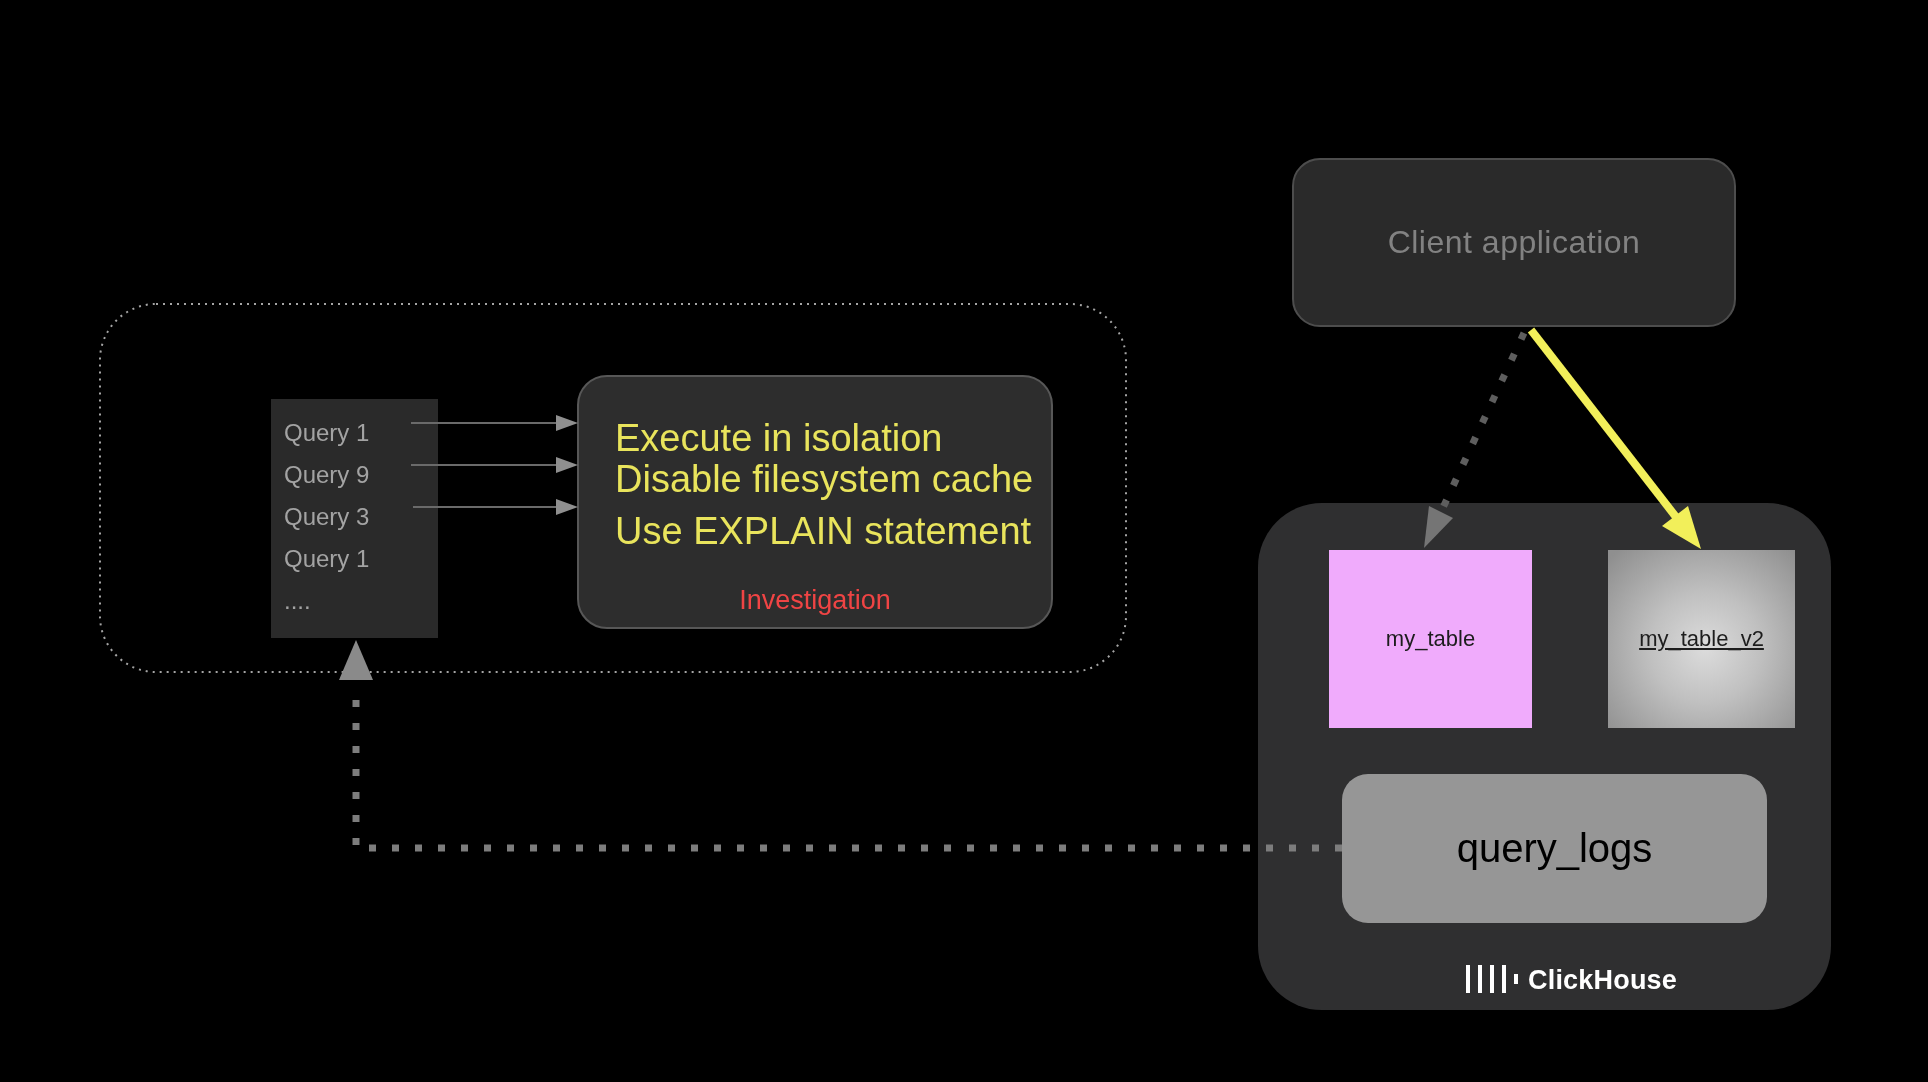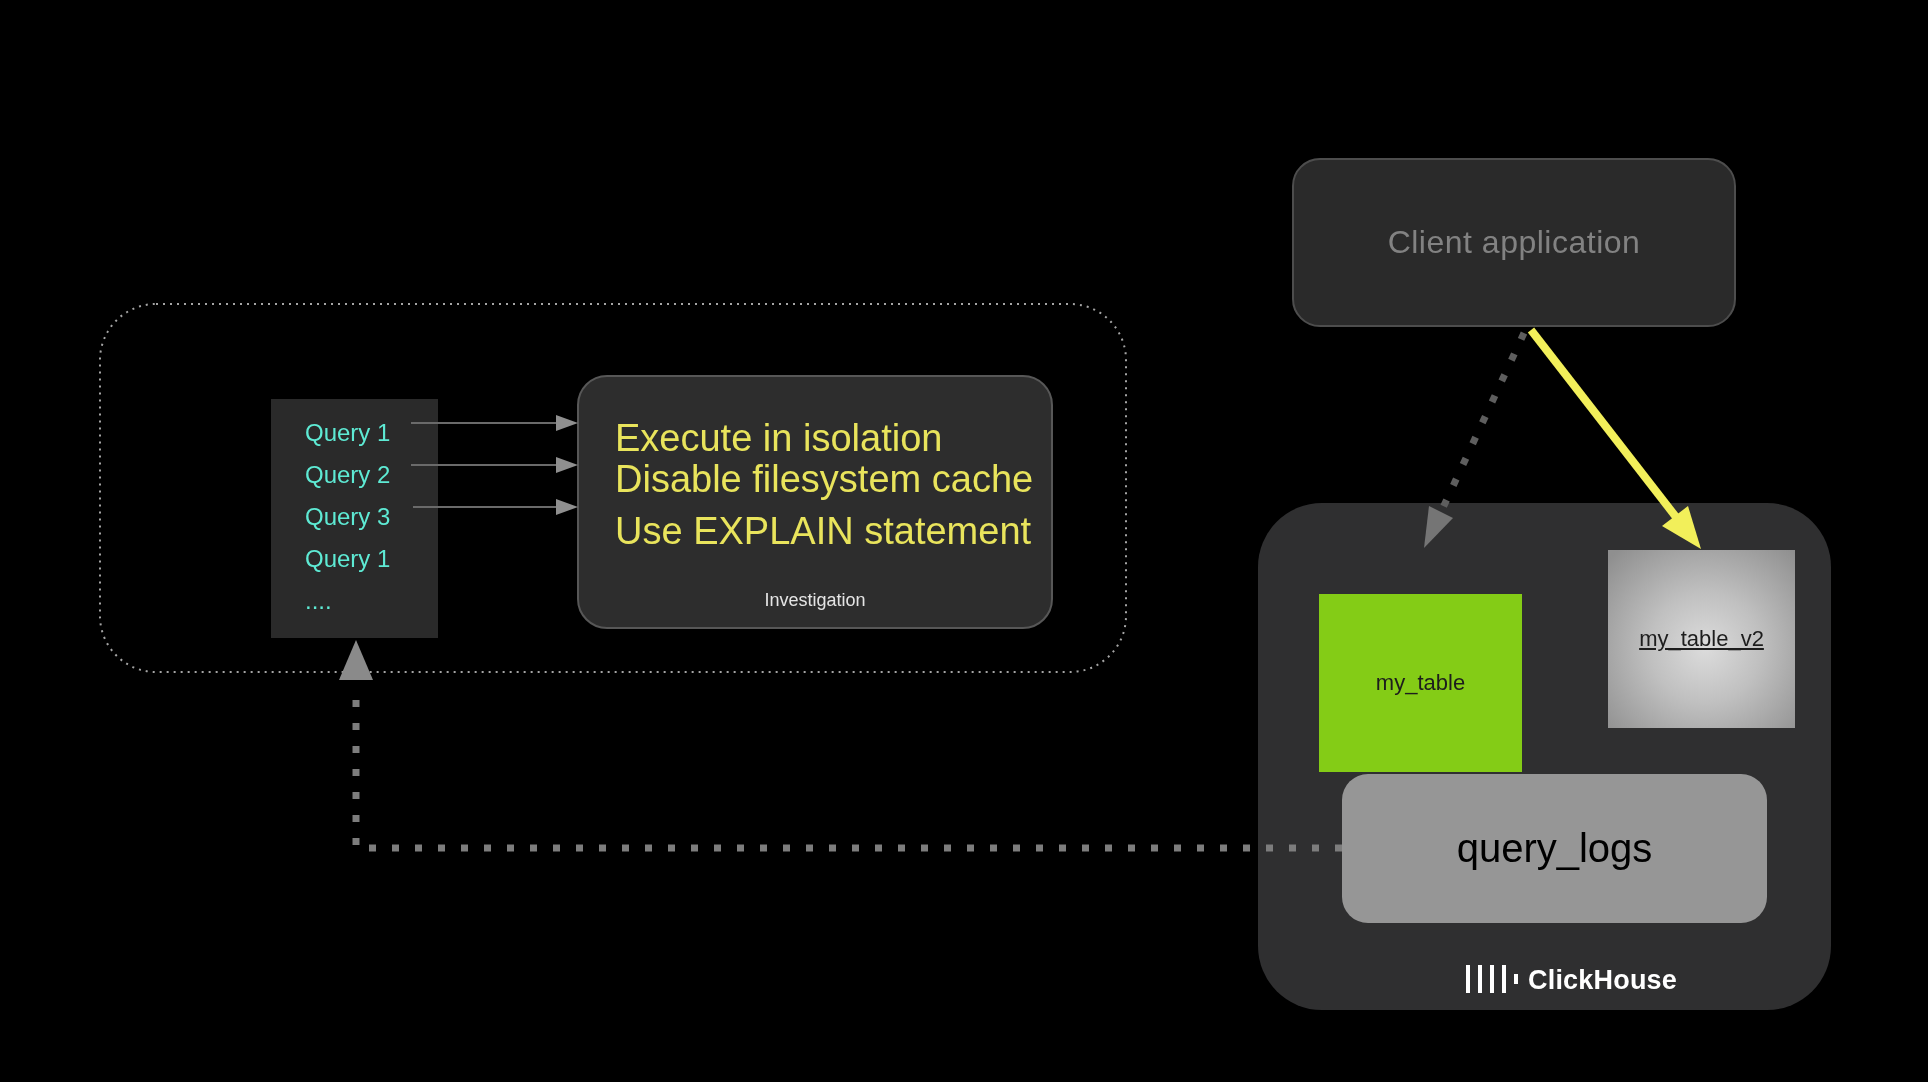--- a/index.html
+++ b/index.html
@@ -16,51 +16,51 @@
     display:flex;align-items:center;justify-content:center;box-sizing:border-box;z-index:2;
   }
   .client-box span{color:#828282;font-size:32px;letter-spacing:.5px;}
 
   
   .query-box{
     position:absolute;left:271px;top:399px;width:167px;height:239px;
     background:#2a2a2a;z-index:2;box-sizing:border-box;padding-top:13px;
   }
   .query-box .q{
-    height:42px;line-height:42px;padding-left:34px;
-    color:#5eead4;font-size:24px;white-space:nowrap;
+    height:42px;line-height:42px;padding-left:13px;
+    color:#a3a3a3;font-size:24px;white-space:nowrap;
   }
 
   
   .inv-box{
     position:absolute;left:577px;top:375px;width:476px;height:254px;
     background:#2d2d2d;border:2px solid #575757;border-radius:30px;
     box-sizing:border-box;z-index:2;
   }
   .inv-box .tip{
     position:absolute;left:36px;color:#e9e45c;font-size:38px;white-space:nowrap;line-height:30px;
   }
   .tip1{top:46px;}
   .tip2{top:87px;}
   .tip3{top:139px;}
   .inv-label{
     position:absolute;left:0;right:0;top:208px;text-align:center;
-    color:#e5e5e5;font-size:18px;line-height:30px;
+    color:#ef4444;font-size:27px;line-height:30px;
   }
 
   
   .ch-box{
     position:absolute;left:1258px;top:503px;width:573px;height:507px;
     background:#2f2f30;border-radius:64px;z-index:1;
   }
   .table{
     position:absolute;display:flex;align-items:center;justify-content:center;
     color:#1d1d1d;font-size:22px;
   }
-  .my-table{left:61px;top:47px;width:203px;height:178px;background:#84cc16;margin-top:44px;}
+  .my-table{left:71px;top:47px;width:203px;height:178px;background:#f0abfc;}
   .my-table-v2{
     left:350px;top:47px;width:187px;height:178px;
     background:radial-gradient(circle at 52% 55%, #dcdcdc 0%, #c0c0c0 40%, #8f8f8f 95%);
     text-decoration:underline;
   }
   .query-logs{
     position:absolute;left:84px;top:271px;width:425px;height:149px;
     background:#969696;border-radius:26px;
     display:flex;align-items:center;justify-content:center;
     color:#000000;font-size:40px;
@@ -114,21 +114,21 @@
       <polygon points="356,640 339,680 373,680" fill="#8a8a8a"></polygon>
     </g>
   </svg>
 
   <div class="client-box">
     <span>Client application</span>
   </div>
 
   <div class="query-box">
     <div class="q">Query 1</div>
-    <div class="q">Query 2</div>
+    <div class="q">Query 9</div>
     <div class="q">Query 3</div>
     <div class="q">Query 1</div>
     <div class="q">....</div>
   </div>
 
   <div class="inv-box">
     <div class="tip tip1">Execute in isolation</div>
     <div class="tip tip3">Use EXPLAIN statement</div>
     <div class="tip tip2">Disable filesystem cache</div>
     <div class="inv-label">Investigation</div>

